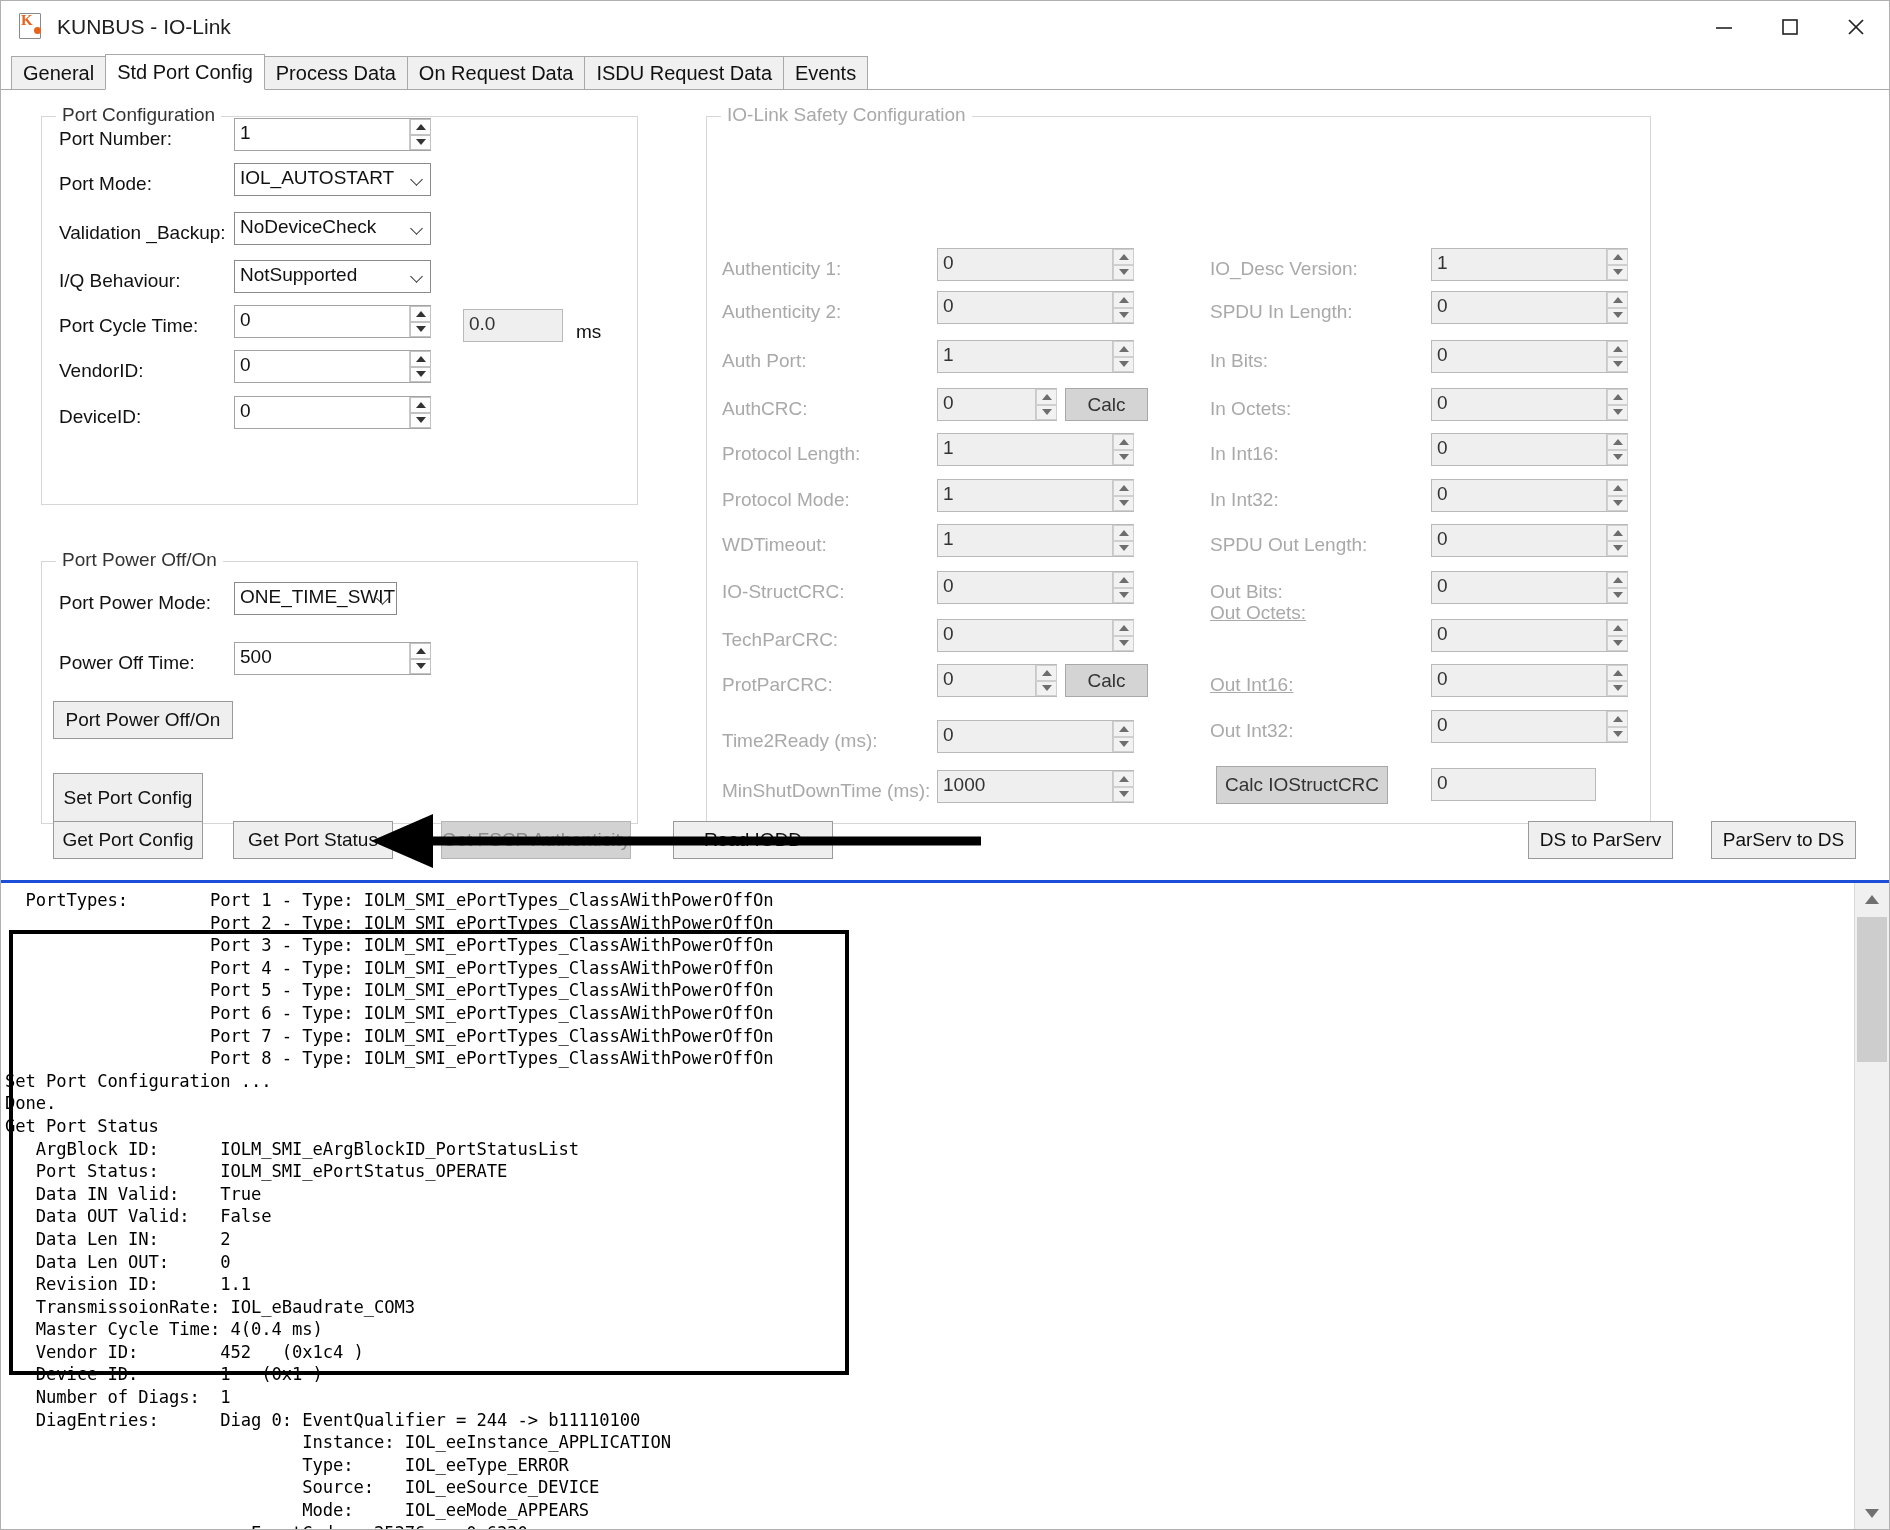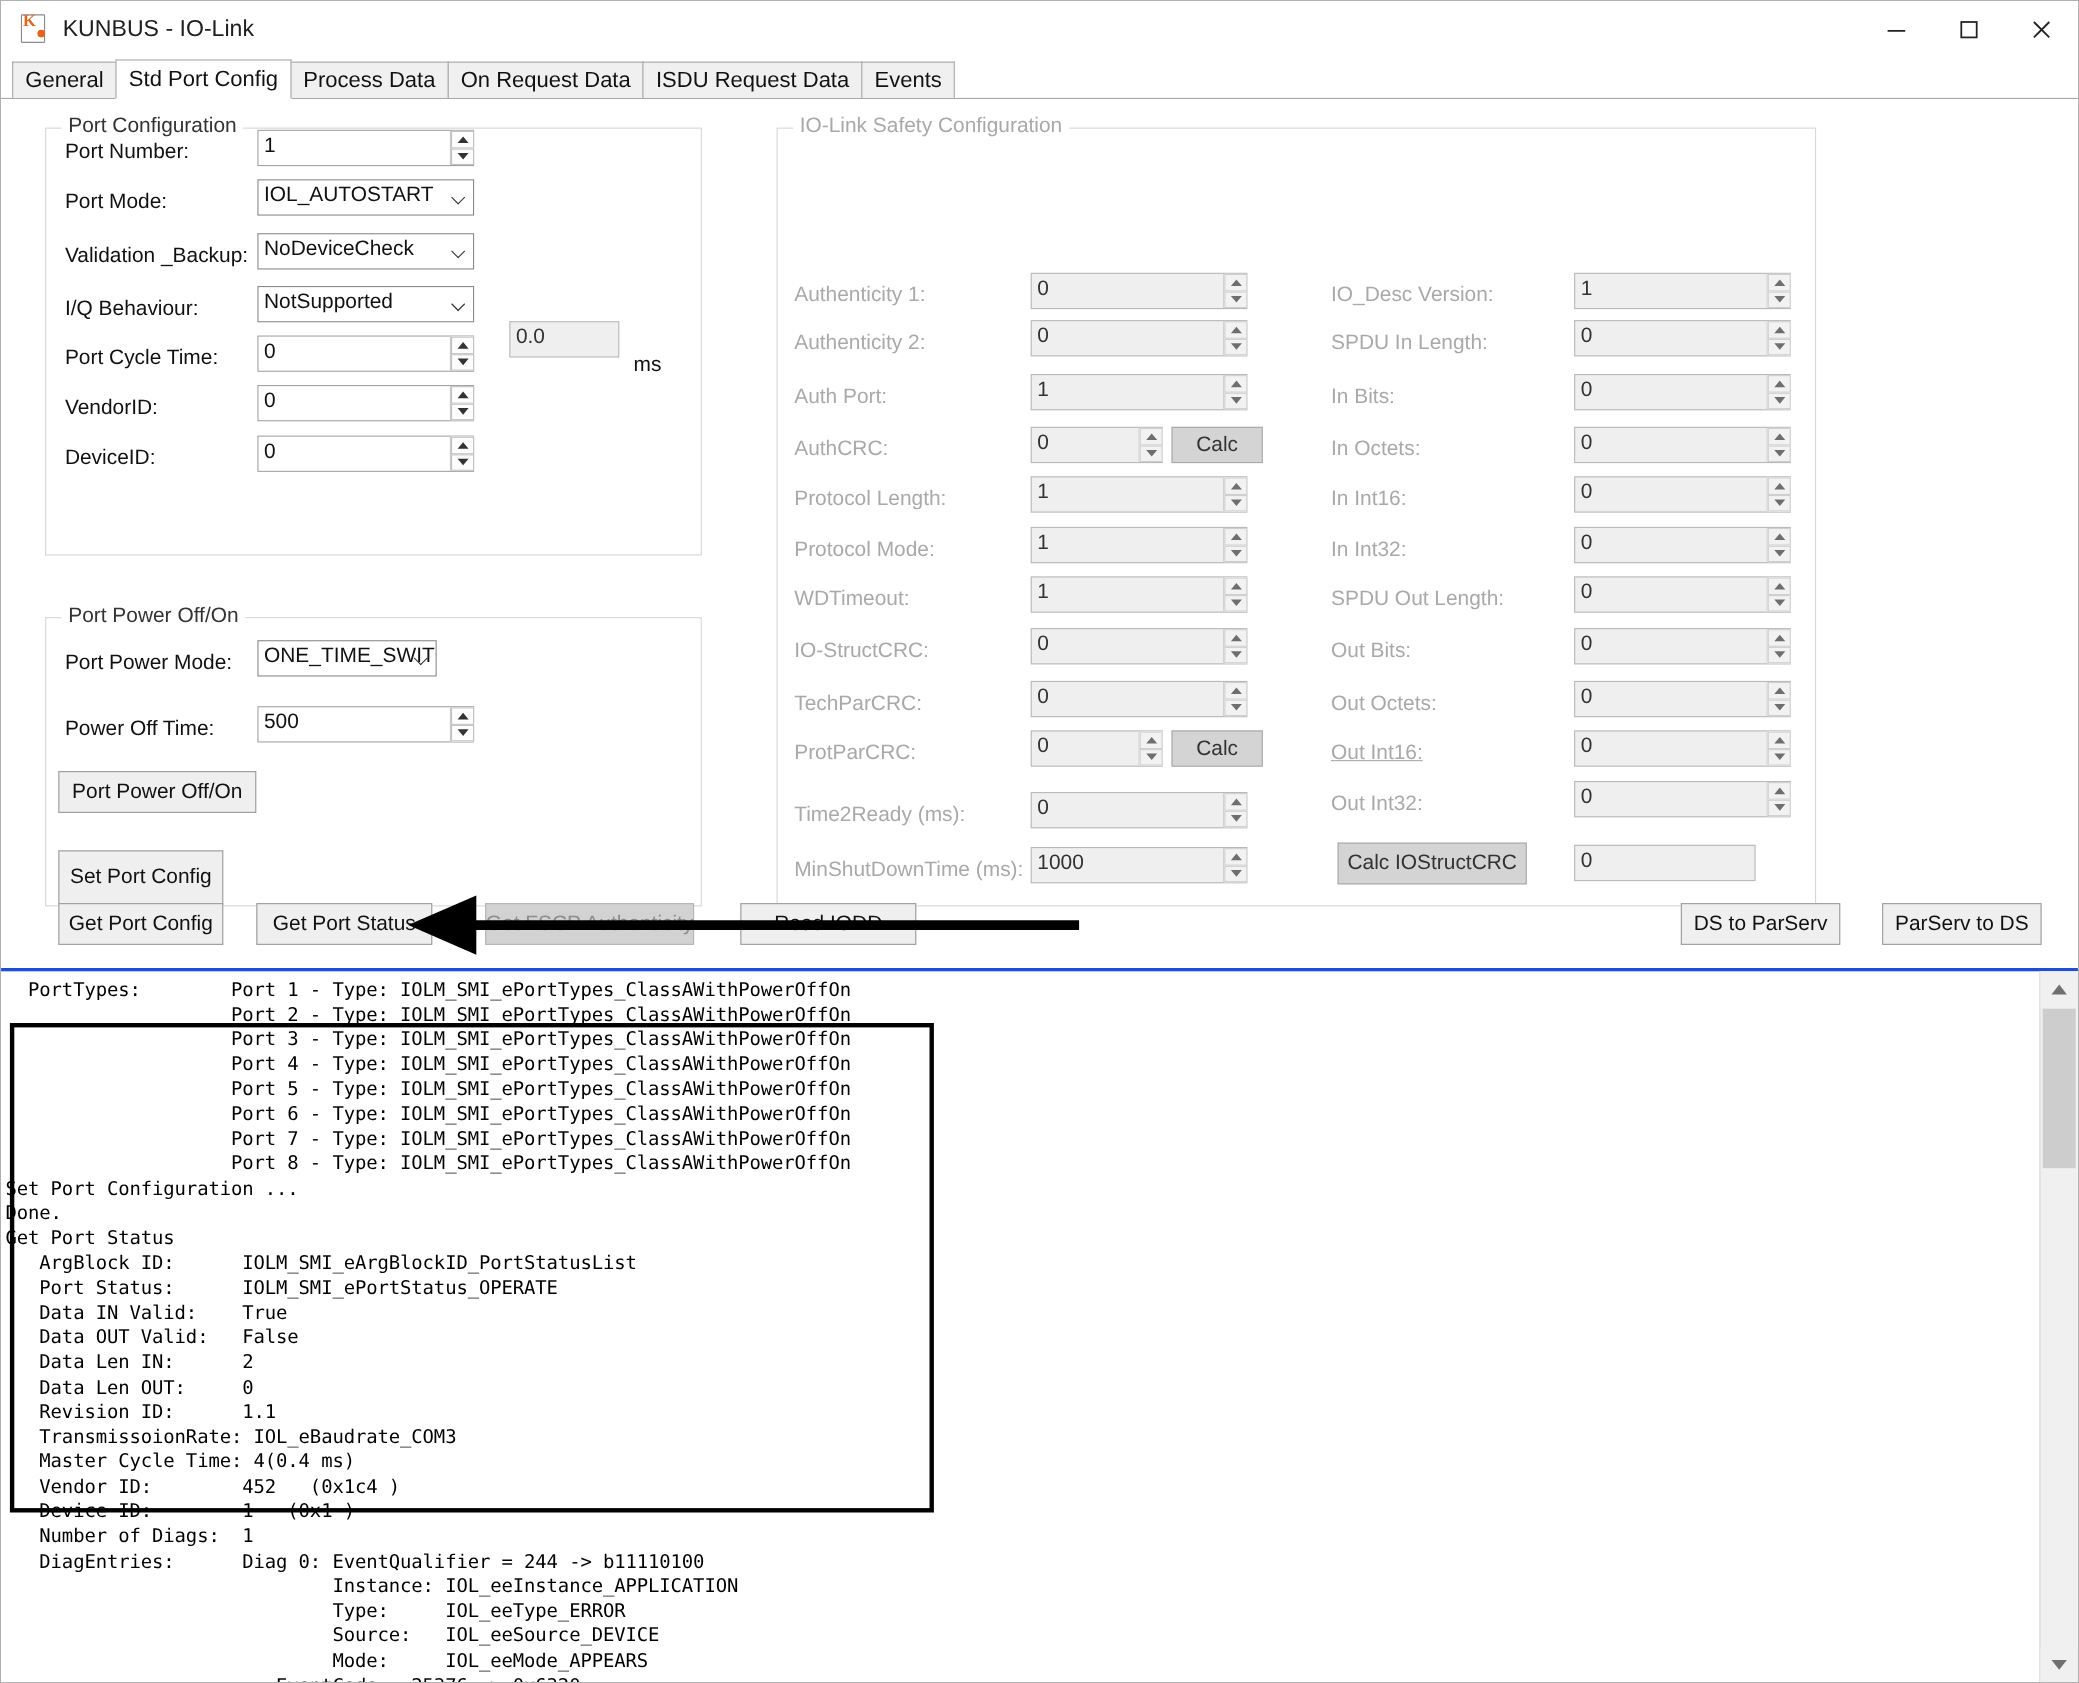--- a/index.html
+++ b/index.html
@@ -280,21 +280,21 @@
     <div class="lbl" style="left:58px;top:225px;">Port Cycle Time:</div>
     <div class="tb" style="left:233px;top:215px;width:197px;">0</div>
     <div class="spin" style="left:408px;top:216px;">
       <div class="up">
           <i class="ar"></i>
         </div>
         <div class="dn">
           <i class="ar"></i>
         </div>
     </div>
-    <div class="tb ro" style="left:462px;top:202px;width:100px;">0.0</div>
+    <div class="tb ro" style="left:462px;top:219px;width:100px;">0.0</div>
     <div class="lbl" style="left:575px;top:231px;">ms</div>
 
     <div class="lbl" style="left:58px;top:270px;">VendorID:</div>
     <div class="tb" style="left:233px;top:260px;width:197px;">0</div>
     <div class="spin" style="left:408px;top:261px;">
       <div class="up">
           <i class="ar"></i>
         </div>
         <div class="dn">
           <i class="ar"></i>
@@ -554,21 +554,21 @@
     <div class="tb dis" style="left:1430px;top:481px;width:197px;">0</div>
     <div class="spin dis" style="left:1605px;top:482px;">
         <div class="up">
           <i class="ar"></i>
         </div>
         <div class="dn">
           <i class="ar"></i>
         </div>
       </div>
 
-    <div class="lbl dim" style="left:1209px;top:539px;">Out Octets:</div>
+    <div class="lbl dim" style="left:1209px;top:512px;text-decoration:underline;">Out Octets:</div>
     <div class="tb dis" style="left:1430px;top:529px;width:197px;">0</div>
     <div class="spin dis" style="left:1605px;top:530px;">
         <div class="up">
           <i class="ar"></i>
         </div>
         <div class="dn">
           <i class="ar"></i>
         </div>
       </div>
 

